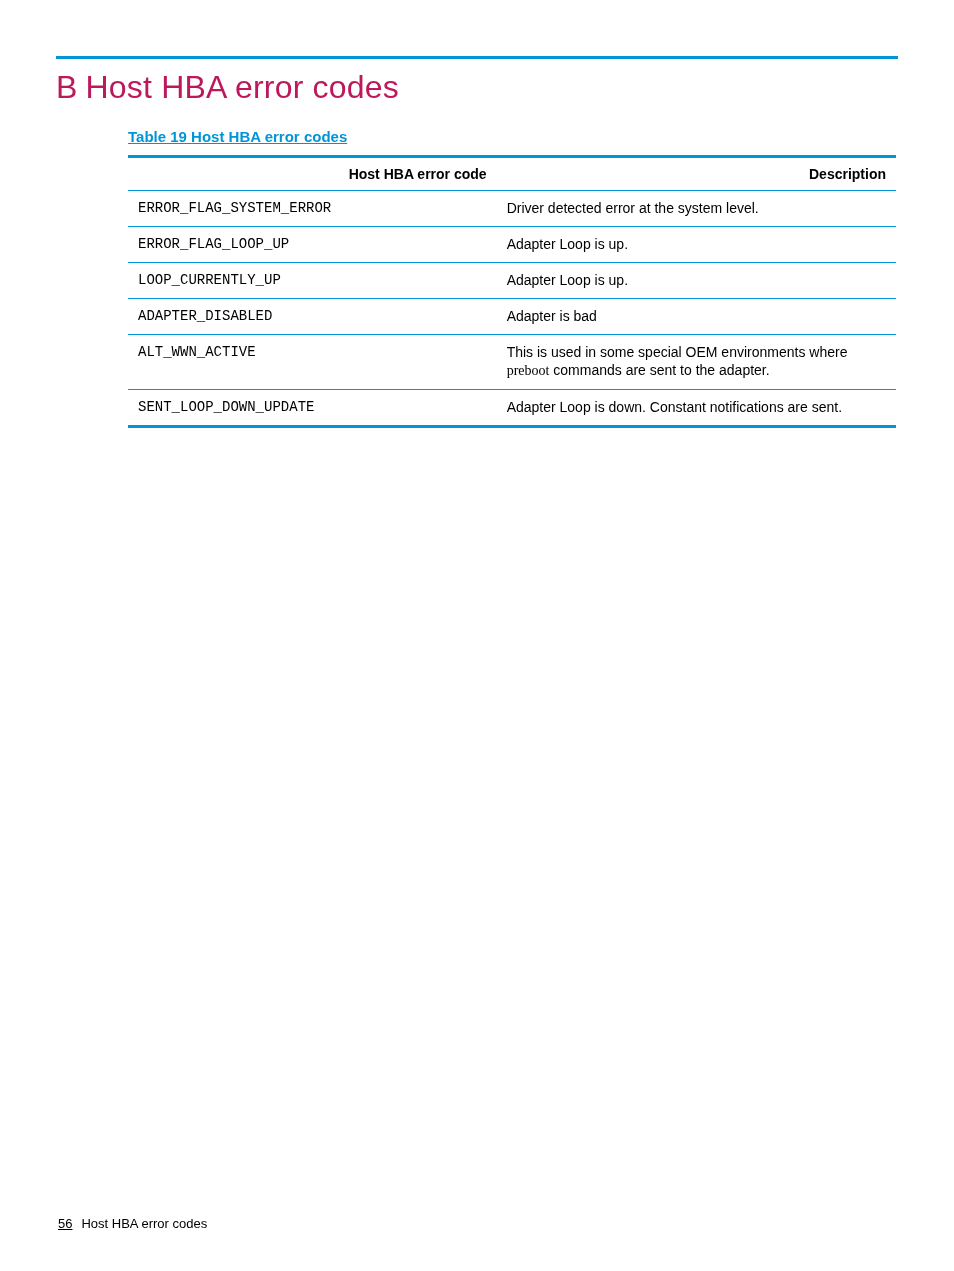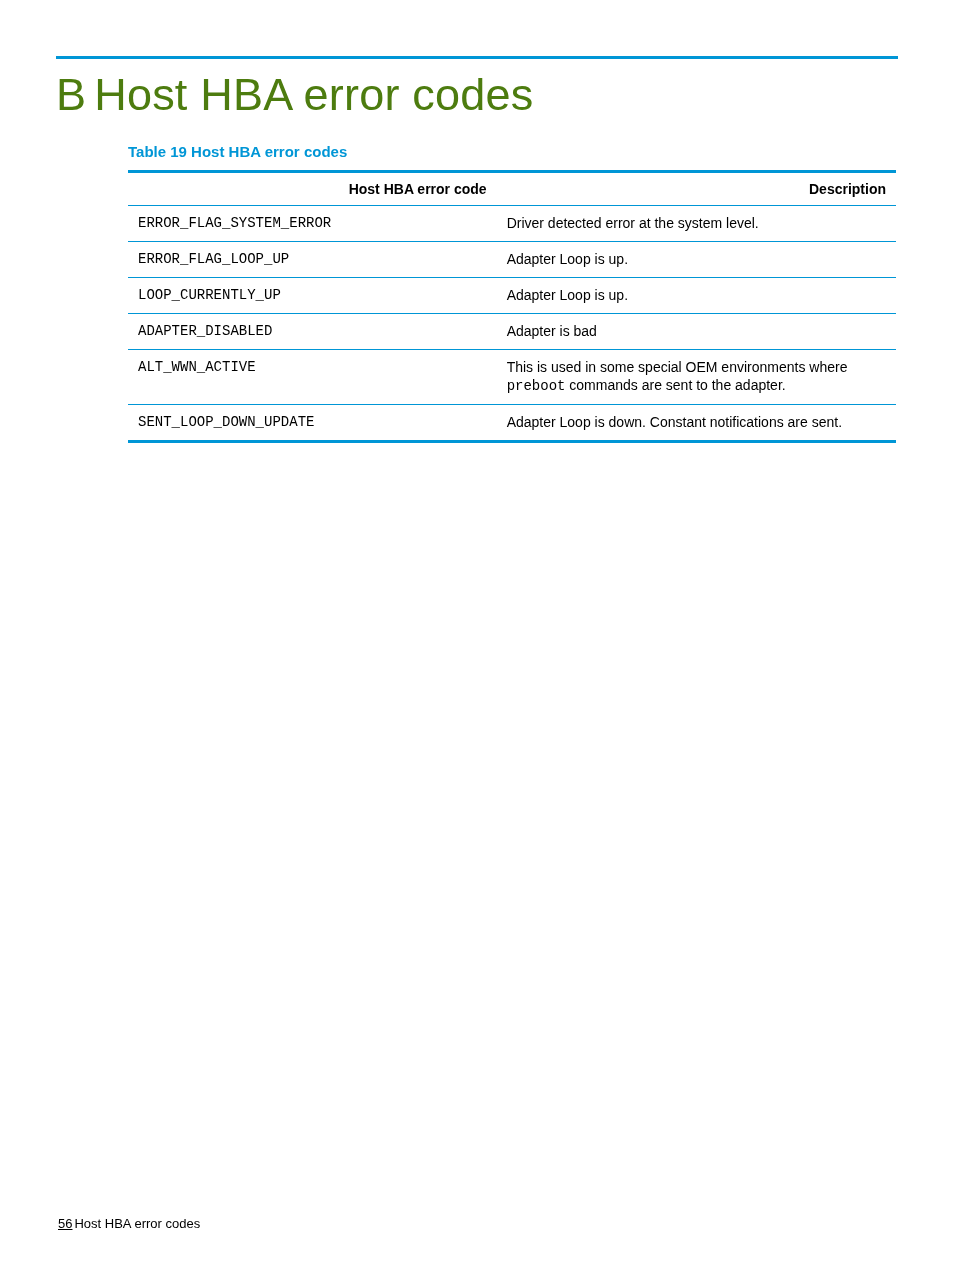--- a/index.html
+++ b/index.html
@@ -14,38 +14,39 @@
     height: 1271px;
     box-sizing: border-box;
     padding: 56px 56px 40px 56px;
     position: relative;
   }
   .rule {
     border-top: 3px solid #0096d6;
     margin-bottom: 10px;
   }
   .heading {
-    font-size: 45px;
+    font-size: 32px;
     font-weight: 400;
-    color: #4d7c0f;
+    color: #be185d;
     margin: 8px 0 22px 0;
     letter-spacing: 0.2px;
   }
   .heading .label-letter { margin-right: 8px; }
   .heading .label-text { font-weight: 300; }
 
   .content-indent {
     margin-left: 72px;
     margin-right: 2px;
   }
   .table-caption {
     color: #0096d6;
     font-size: 15px;
     font-weight: 700;
     margin-bottom: 10px;
+    text-decoration: underline;
   }
   table.error-table {
     width: 100%;
     border-collapse: collapse;
     font-size: 14px;
   }
   table.error-table th,
   table.error-table td {
     text-align: left;
     padding: 8px 10px;
@@ -64,32 +65,32 @@
   }
   table.error-table tbody tr:last-child td {
     border-bottom: 3px solid #0096d6;
   }
   td.code-cell {
     font-family: "Courier New", Courier, monospace;
     font-size: 14px;
     white-space: nowrap;
   }
   span.mono {
-    font-family: Liberation Mono, monospace;
+    font-family: Liberation Serif, serif;
   }
   col.col-code { width: 48%; }
   col.col-desc { width: 52%; }
 
   .footer {
     position: absolute;
     left: 58px;
     bottom: 40px;
     font-size: 13px;
   }
-  .footer .page-num { margin-right: 2px; text-decoration: underline; }
+  .footer .page-num { margin-right: 9px; text-decoration: underline; }
 </style>
 </head>
 <body>
 
 <div class="page">
 
   <div class="rule"></div>
 
   <h1 class="heading">
     <span class="label-letter">B</span><span class="label-text">Host HBA error codes</span>

